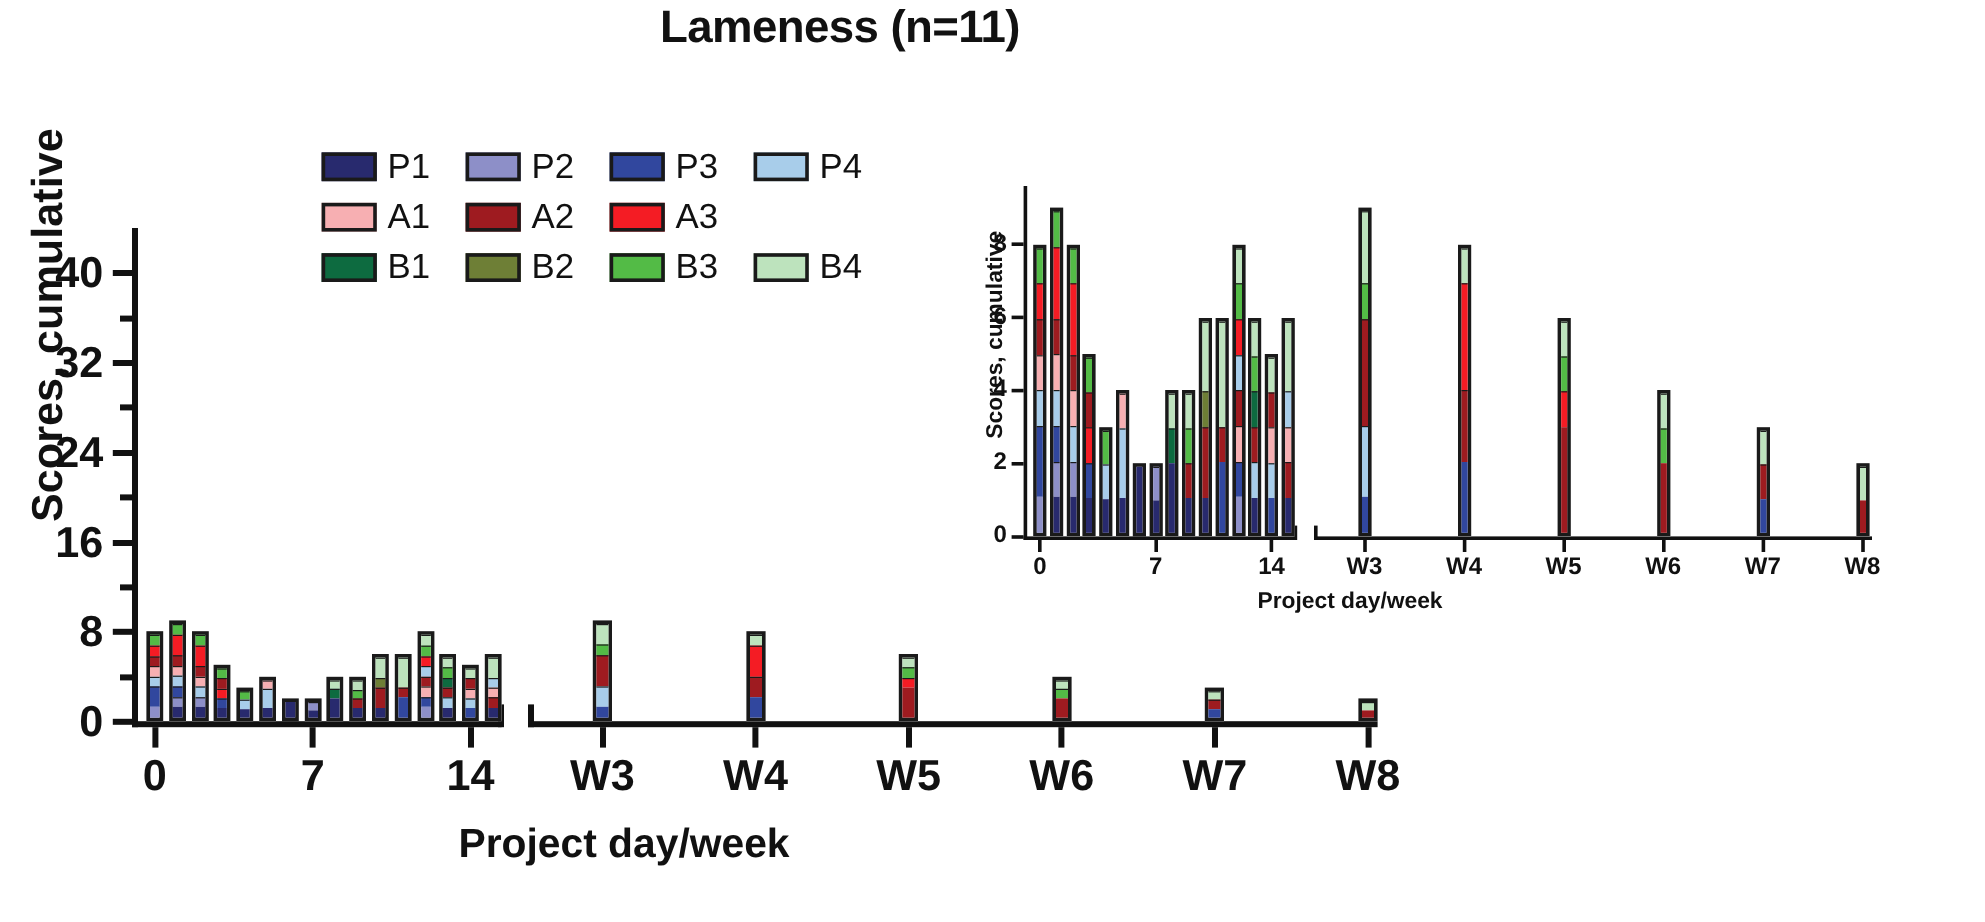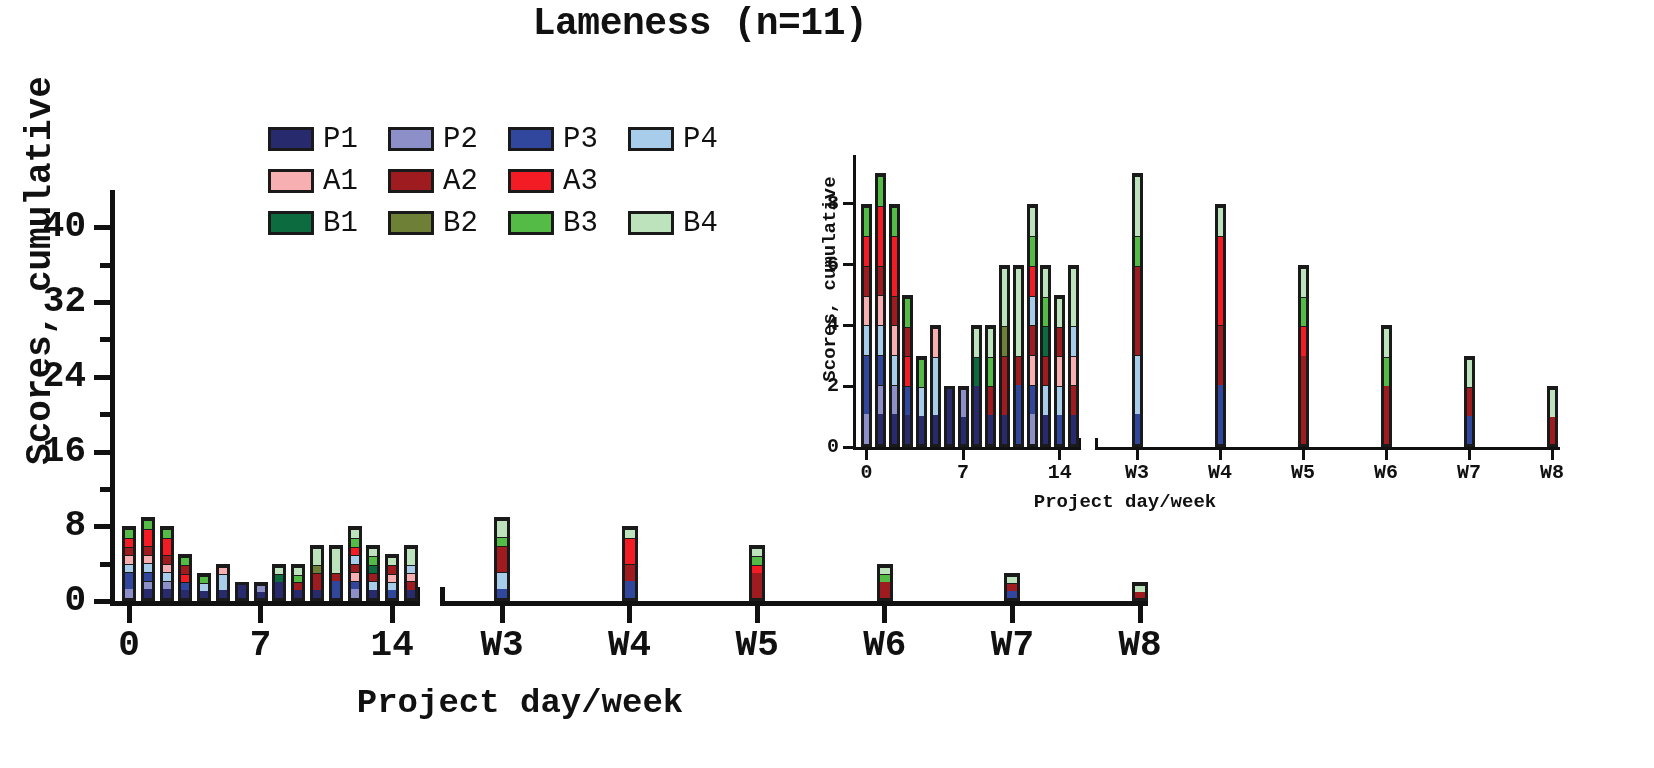--- a/index.html
+++ b/index.html
@@ -4,21 +4,21 @@
 <style>
   * { box-sizing: border-box; }
   html, body {
     margin: 0; padding: 0;
     background: #ffffff;
     width: 1654px; height: 768px;
     font-family: "Liberation Sans", sans-serif;
     color: #111111;
     overflow: hidden;
   }
-  #root { position: relative; width: 1406px; height: 768px; font-family: Liberation Mono, monospace; }
+  #root { position: relative; width: 1406px; height: 768px; }
 
   
   .chart-title {
     position: absolute;
     left: 0; top: 2px; width: 1400px;
     text-align: center;
     font-size: 38px;
     font-weight: bold;
     letter-spacing: -0.5px;
   }

